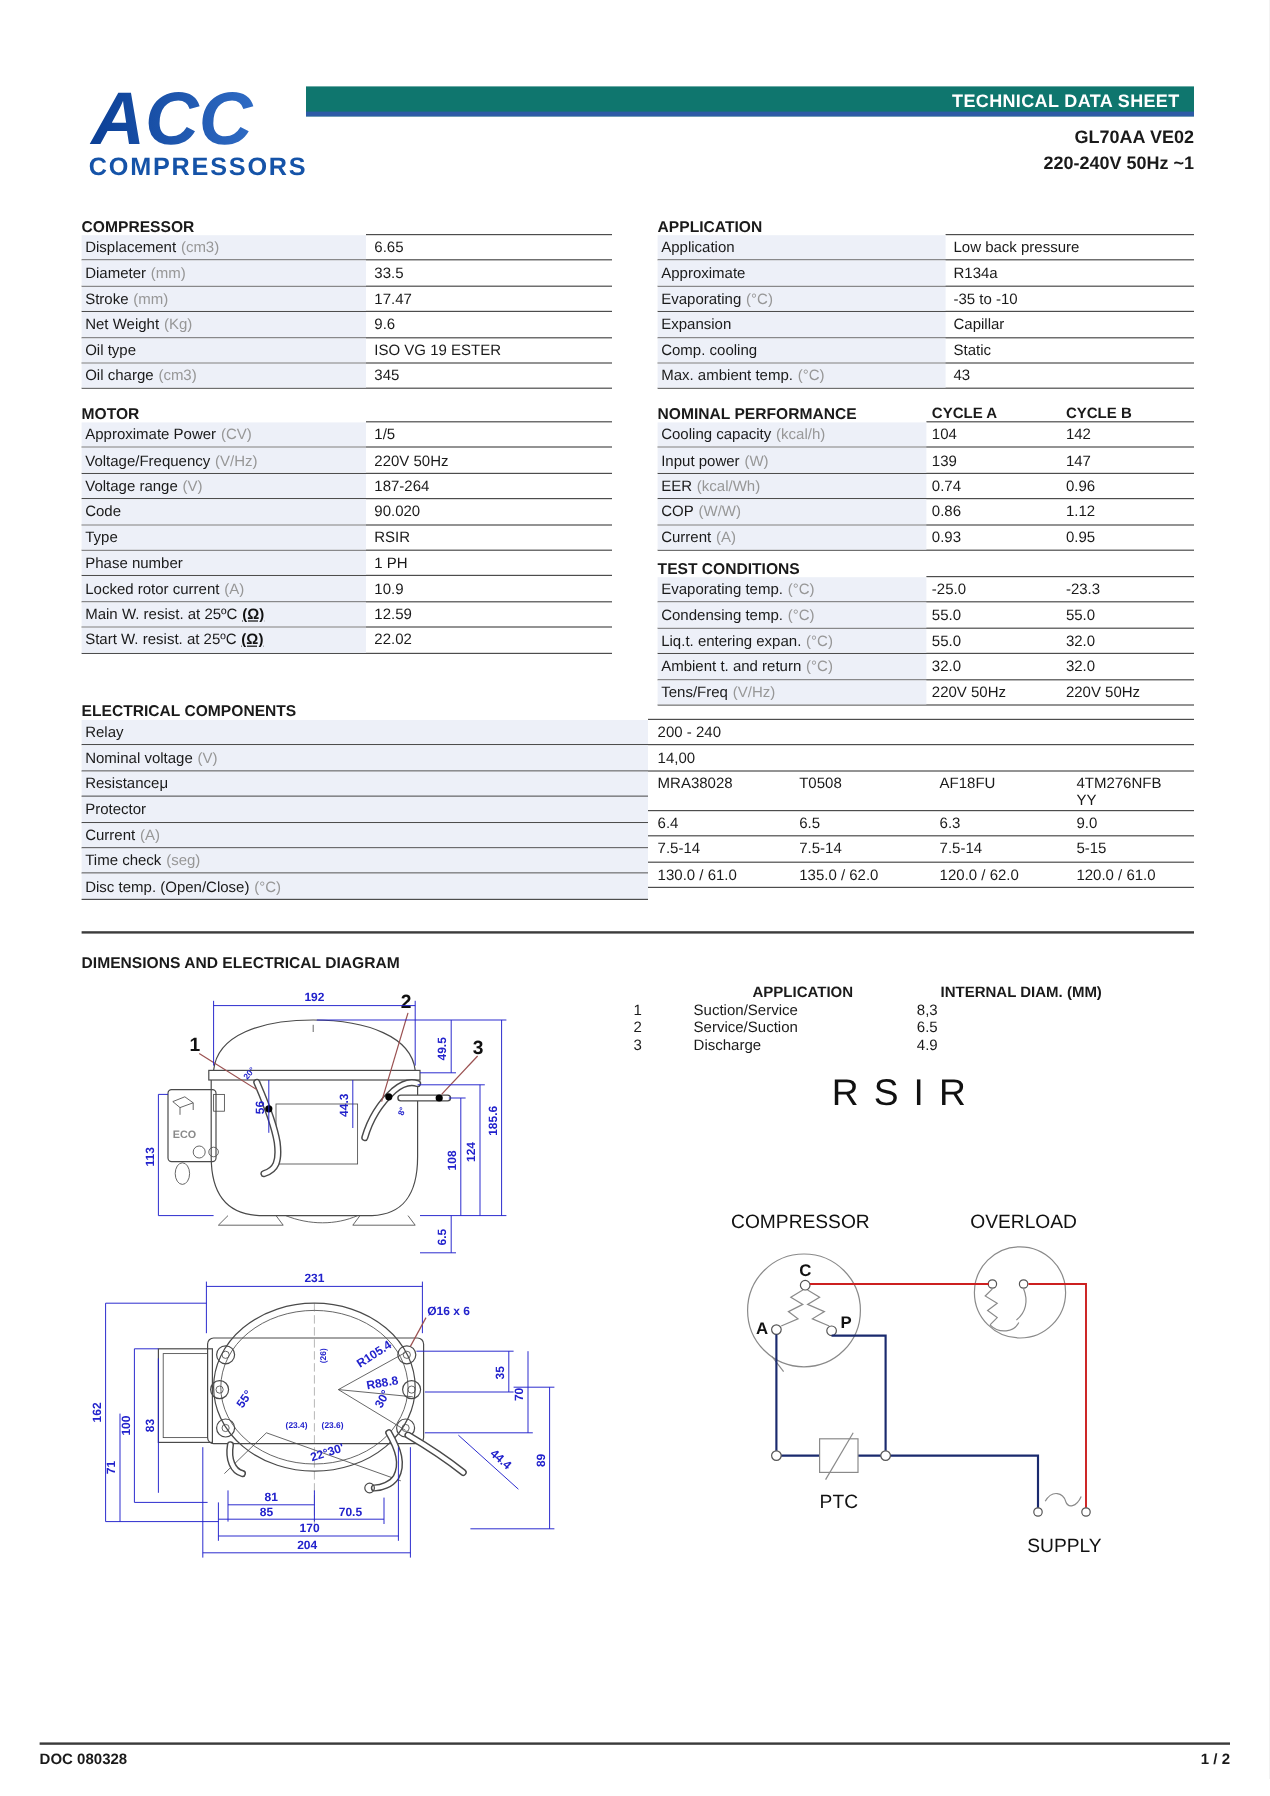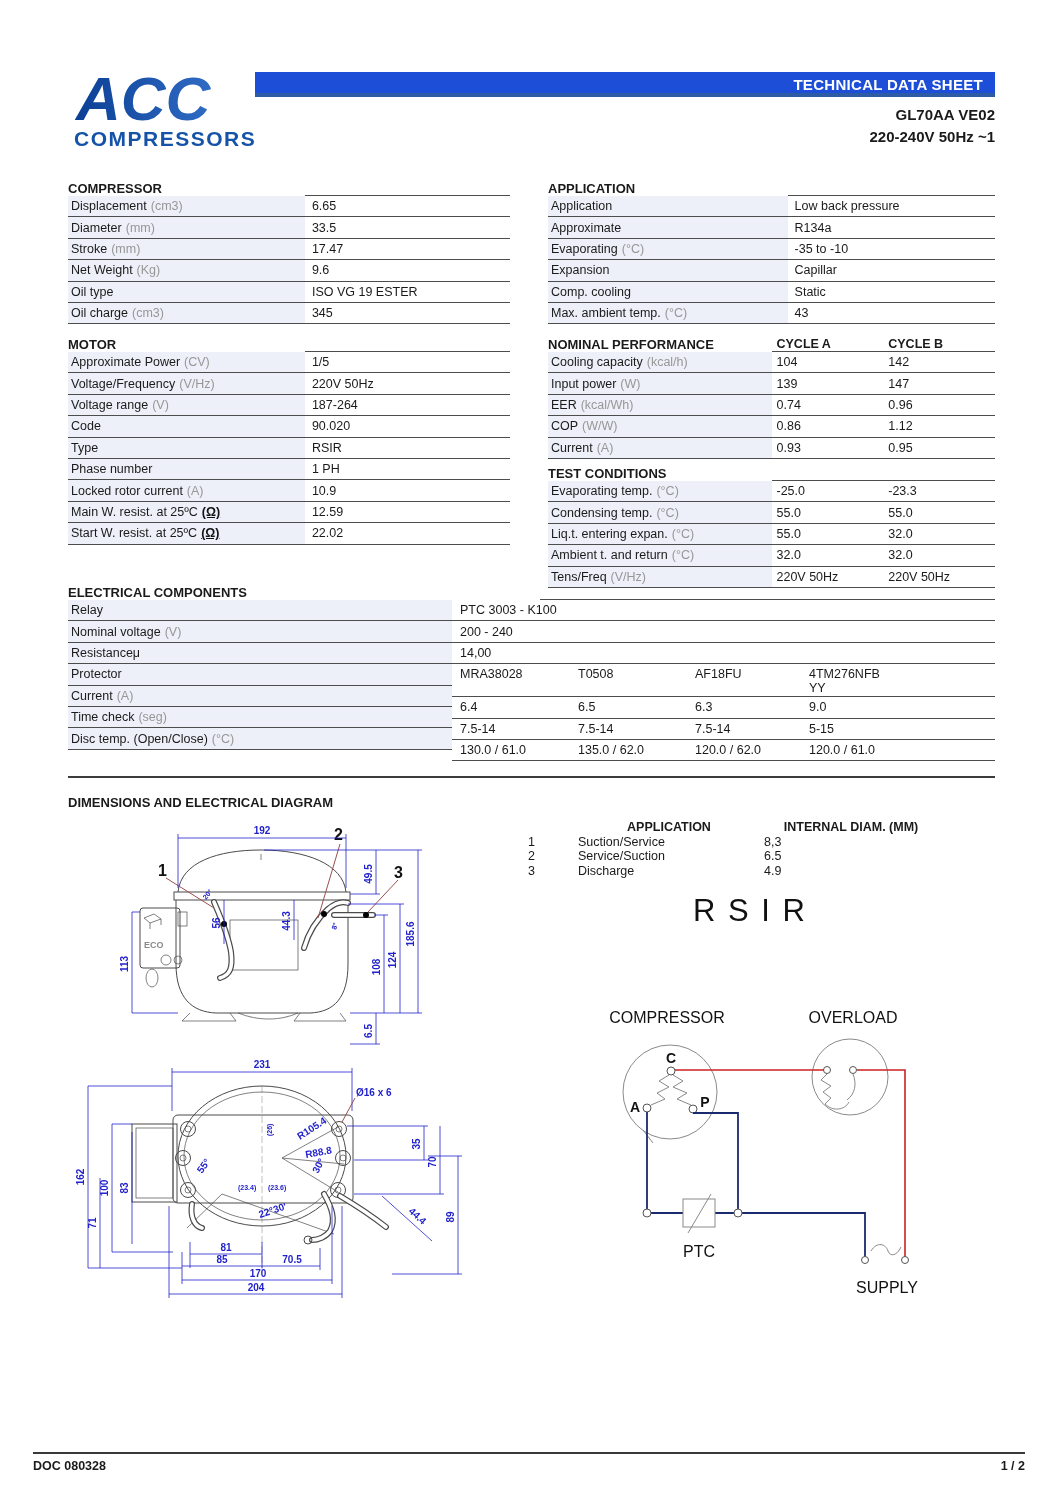--- a/index.html
+++ b/index.html
@@ -1,21 +1,21 @@
 <!DOCTYPE html>
 <html><head>
 <meta charset="utf-8">
 <style>
   html,body{margin:0;padding:0;background:#e8e8e8;}
   .page{position:relative;width:1058px;height:1497px;background:#fff;margin:0 auto;
         font-family:"Liberation Sans",sans-serif;color:#1a1a1a;overflow:hidden;}
   .abs{position:absolute;}
 
   
-  .titlebar{position:absolute;left:255px;top:72px;width:740px;height:25px;background:#1d4ed8;
+  .titlebar{position:absolute;left:255px;top:72px;width:740px;height:25px;background:#0f766e;
             border-bottom:4px solid #2d5ba6;color:#fff;font-weight:bold;font-size:15px;
             text-align:right;line-height:25px;padding-right:12px;box-sizing:border-box;letter-spacing:.3px;}
   .model-block{position:absolute;right:63px;top:104px;text-align:right;font-weight:bold;
                font-size:15px;line-height:22px;}
 
   
   .tbl{position:absolute;}
   .sec-title{font-weight:bold;font-size:13px;white-space:nowrap;}
   .thead{display:flex;height:20px;align-items:flex-end;}
   .thead .fill{flex:1;align-self:stretch;border-bottom:1px solid #4d4d4d;}
@@ -26,21 +26,21 @@
   .w54{width:53.6%;} .w50{width:50%;} .w25{width:25%;flex:none;padding-left:5px;}
   .unit{color:#979797;}
   .unit.strong{color:#111;font-weight:bold;text-decoration:underline;}
   .colhead{display:flex;flex:1;align-self:stretch;border-bottom:1px solid #4d4d4d;
            font-size:12.5px;font-weight:bold;align-items:flex-end;}
   .colhead span{width:50%;padding-left:5px;box-sizing:border-box;}
 
   
   .elec{position:absolute;left:68px;top:580px;width:927px;}
   .elec-body{display:flex;align-items:flex-start;}
-  .elec-left{width:384px;}
+  .elec-left{width:472px;}
   .erow{display:flex;align-items:center;gap:4px;border-bottom:1px solid #4d4d4d;background:#edf0f8;
         height:21.4px;padding-left:3px;box-sizing:border-box;font-size:12.5px;}
   .elec-right{flex:1;}
   .vrow{display:flex;border-bottom:1px solid #4d4d4d;min-height:21.4px;align-items:center;
         font-size:12.5px;box-sizing:border-box;}
   .vc{width:118px;padding-left:8px;box-sizing:border-box;}
   .vc.c2{width:117px;} .vc.c3{width:114px;} .vc.c4{width:106px;}
   .vrow.pro{min-height:33px;align-items:flex-start;padding-top:3px;}
   .vrow.pro .vc.c4{width:84px;word-break:break-all;line-height:14px;}
   .vc.span{width:auto;flex:1;}
@@ -393,23 +393,20 @@
         <div class="erow">
             <span>Time check</span>
             <span class="unit">(seg)</span>
           </div>
         <div class="erow">
             <span>Disc temp. (Open/Close)</span>
             <span class="unit">(°C)</span>
           </div>
       </div>
       <div class="elec-right">
-        <div class="vrow">
-            <span class="vc span">PTC 3003 - K100</span>
-          </div>
         <div class="vrow">
             <span class="vc span">200 - 240</span>
           </div>
         <div class="vrow">
             <span class="vc span">14,00</span>
           </div>
         <div class="vrow pro">
           <span class="vc">MRA38028</span>
           <span class="vc c2">T0508</span>
           <span class="vc c3">AF18FU</span>

